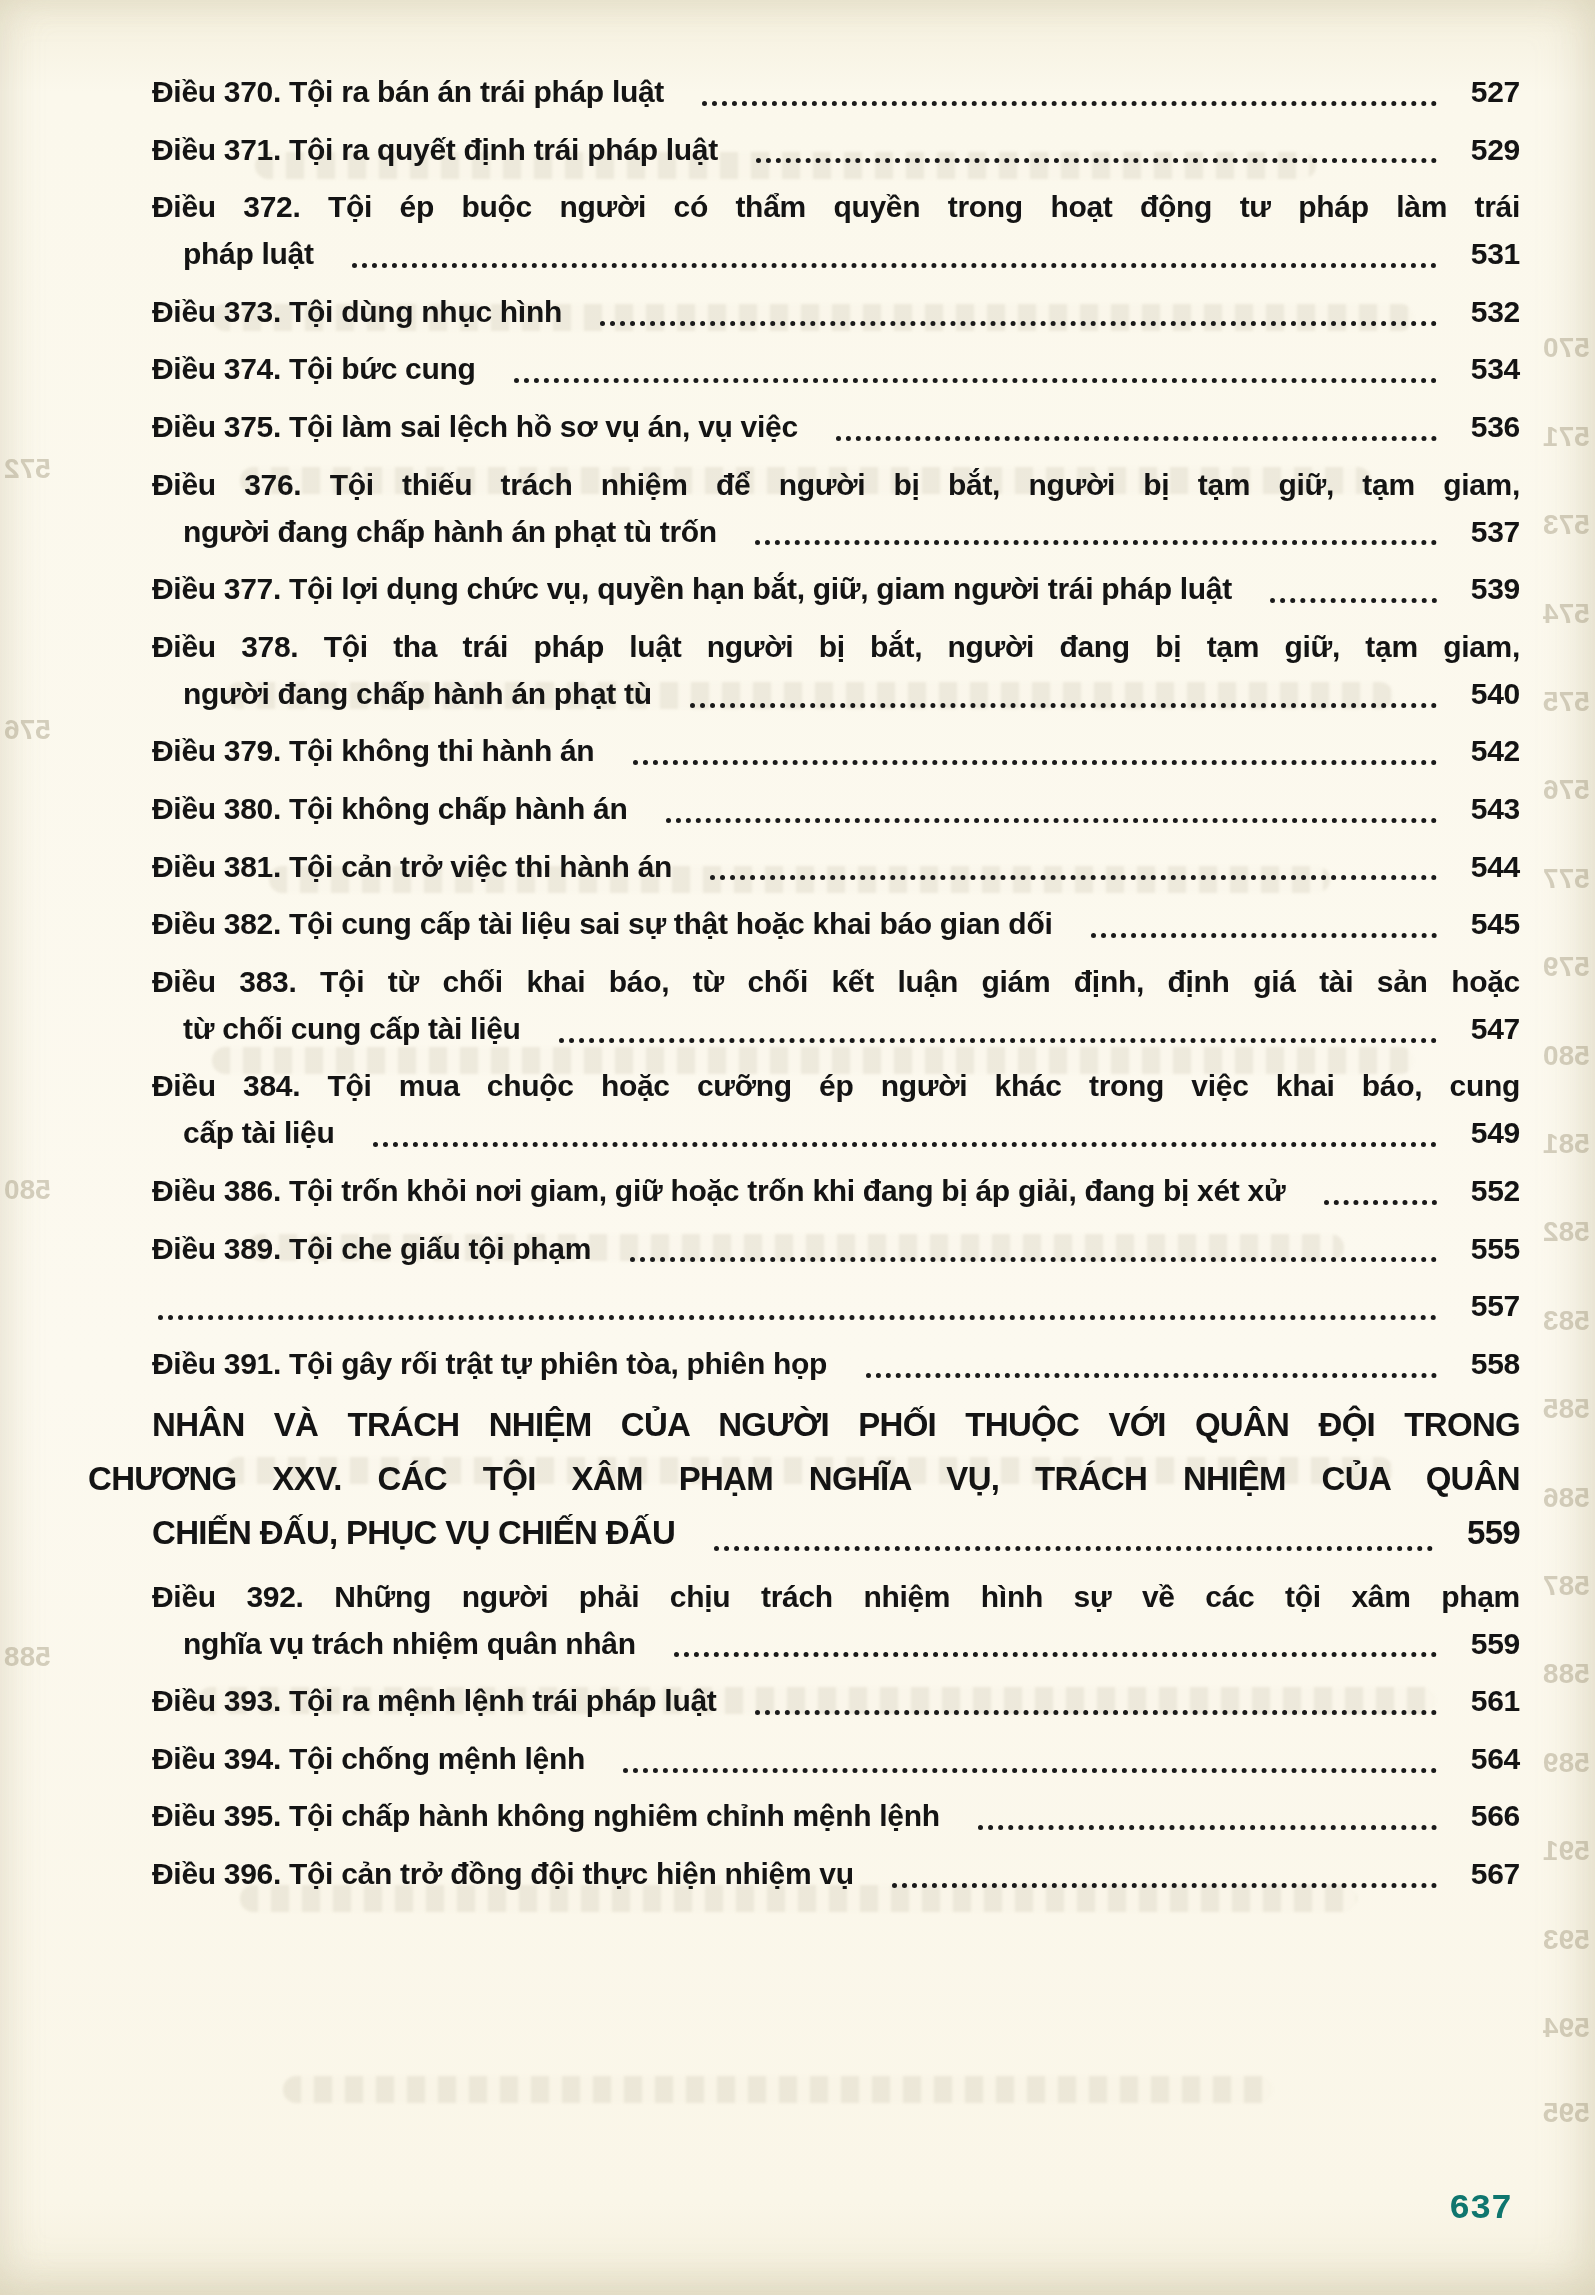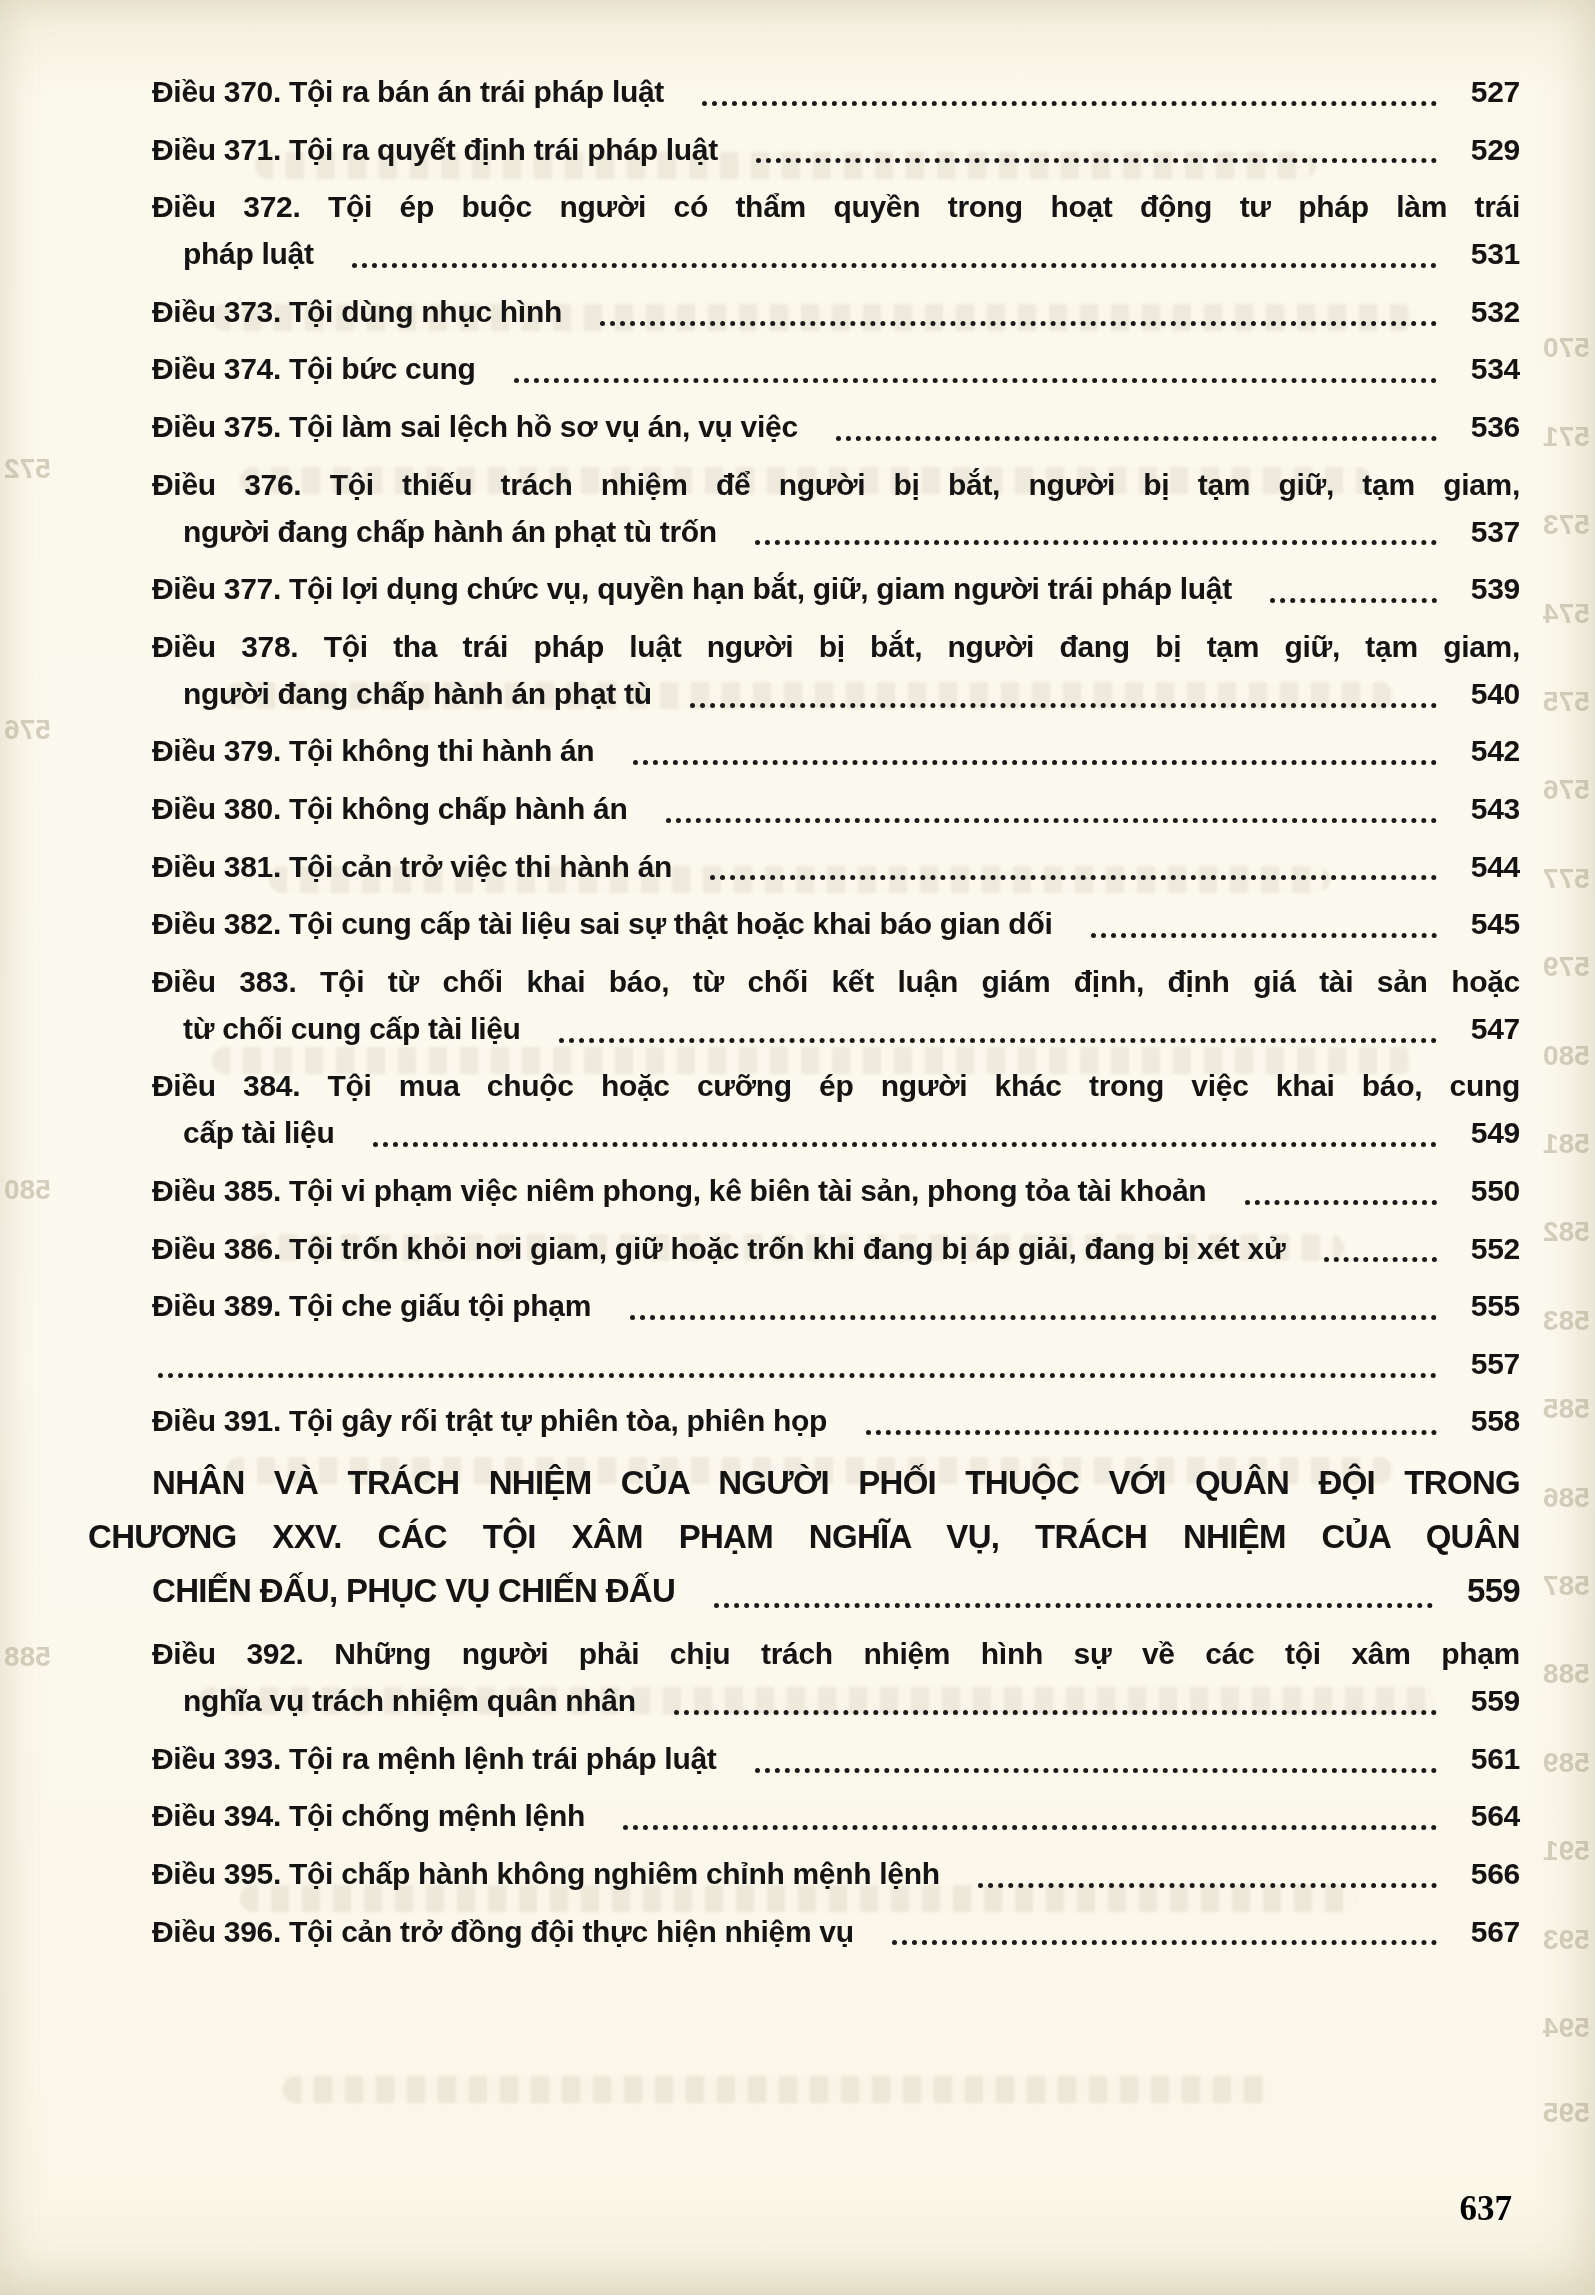--- a/index.html
+++ b/index.html
@@ -51,24 +51,24 @@
     letter-spacing: -0.7px;
     margin-top: 11.3px;
     margin-bottom: 12.7px;
     padding-left: 0;
   }
   .entry.chapter .line-justify.first,
   .entry.chapter .line-last.first { margin-left: -64px; }
   .footer-num {
     position: absolute;
     top: 2189px; right: 83px;
-    font-family: Liberation Serif, serif;
+    font-family: Liberation Mono, monospace;
     font-weight: 700;
     font-size: 35px;
-    color: #000000;
+    color: #0f766e;
   }
   
   .ghost-num {
     position: absolute;
     right: 5.7px;
     transform: scaleX(-1);
     font-weight: 700;
     font-size: 28px;
     color: rgba(146, 137, 108, 0.38);
     filter: blur(0.4px);
@@ -204,27 +204,20 @@
         <span class="dots"></span>
         <span class="pagenum">547</span>
       </div>
     </div>
     <div class="entry">
       <div class="line-justify first">Điều 384. Tội mua chuộc hoặc cưỡng ép người khác trong việc khai báo, cung</div>
       <div class="line-last">
         <span class="title-text">cấp tài liệu</span>
         <span class="dots"></span>
         <span class="pagenum">549</span>
-      </div>
-    </div>
-    <div class="entry">
-      <div class="line-last first">
-        <span class="title-text">Điều 385. Tội vi phạm việc niêm phong, kê biên tài sản, phong tỏa tài khoản</span>
-        <span class="dots"></span>
-        <span class="pagenum">550</span>
       </div>
     </div>
     <div class="entry">
       <div class="line-last first">
         <span class="title-text">Điều 386. Tội trốn khỏi nơi giam, giữ hoặc trốn khi đang bị áp giải, đang bị xét xử</span>
         <span class="dots"></span>
         <span class="pagenum">552</span>
       </div>
     </div>
     <div class="entry">

